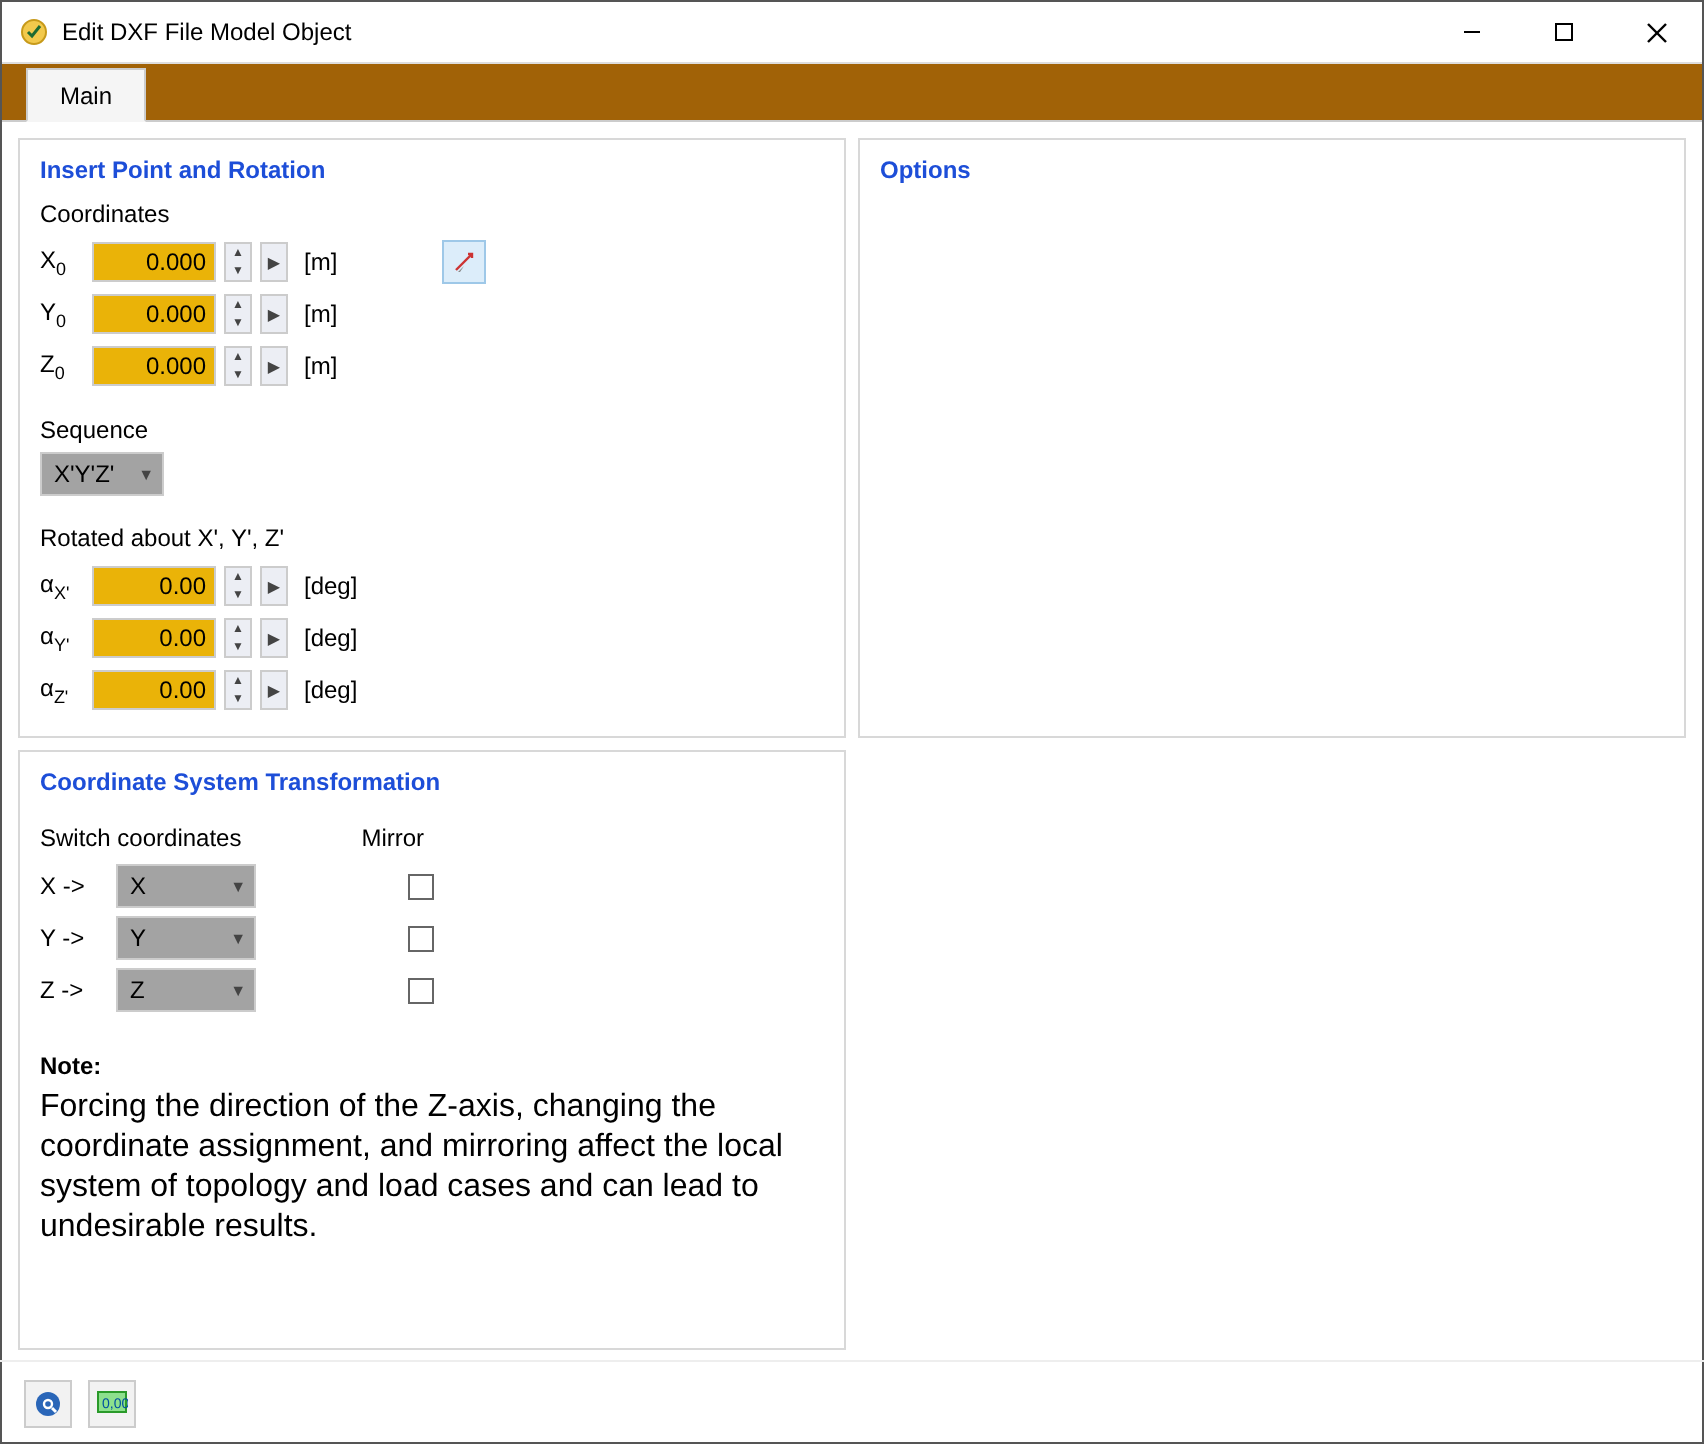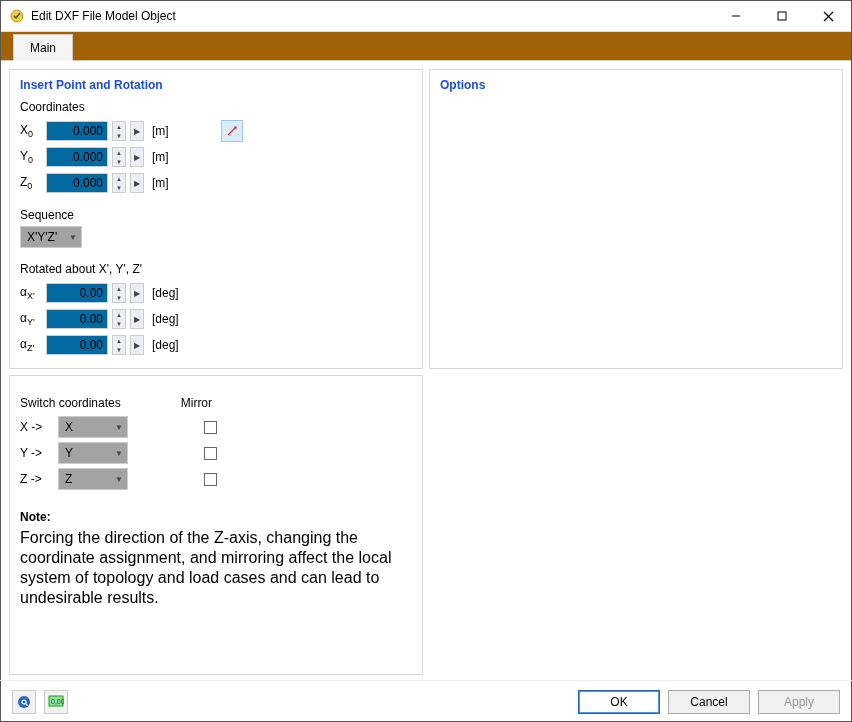--- a/index.html
+++ b/index.html
@@ -83,21 +83,21 @@
   }
   .lbl {
     width: 22px;
     font-size: 12px;
   }
   .sub { font-size: 9px; vertical-align: sub; }
   .numfield {
     width: 62px;
     height: 20px;
     border: 1px solid #ccc;
-    background: #0369a1;
+    background: #eab308;
     text-align: right;
     padding-right: 4px;
     font-size: 12px;
     line-height: 18px;
   }
   .spinner {
     display: flex; flex-direction: column;
     border: 1px solid #ccc;
     height: 20px;
     width: 14px;
@@ -326,20 +326,21 @@
       <div class="stepbtn">▶</div>
       <span class="unit">[deg]</span>
     </div>
   </div>
 
   <div class="panel">
     <div class="panel-title">Options</div>
   </div>
 
   <div class="panel">
+    <div class="panel-title">Coordinate System Transformation</div>
 
     <div class="col2" style="margin-top:6px">
       <div class="subhead">Switch coordinates</div>
       <div class="subhead">Mirror</div>
     </div>
 
     <div class="switch-row">
       <span class="switch-lbl">X -&gt;</span>
       <div class="dropdown" style="min-width:70px">
         <span>X</span>
@@ -385,24 +386,13 @@
         <line x1="9" y1="9" x2="11" y2="11" stroke="#fff" stroke-width="1.5"></line>
       </svg>
     </div>
     <div class="toolbtn">
       <svg width="16" height="14" viewBox="0 0 16 14">
         <rect x="1" y="1" width="14" height="10" fill="#8de08d" stroke="#2a9a2a"></rect>
         <text x="3" y="9" font-size="7" fill="#0050a0" font-family="sans-serif">0,00</text>
       </svg>
     </div>
   </div>
-  <div class="footer-right">
-    <div class="btn primary">
-      <span>OK</span>
-    </div>
-    <div class="btn">
-      <span>Cancel</span>
-    </div>
-    <div class="btn disabled">
-      <span>Apply</span>
-    </div>
-  </div>
 </div>
 
 </body></html>

